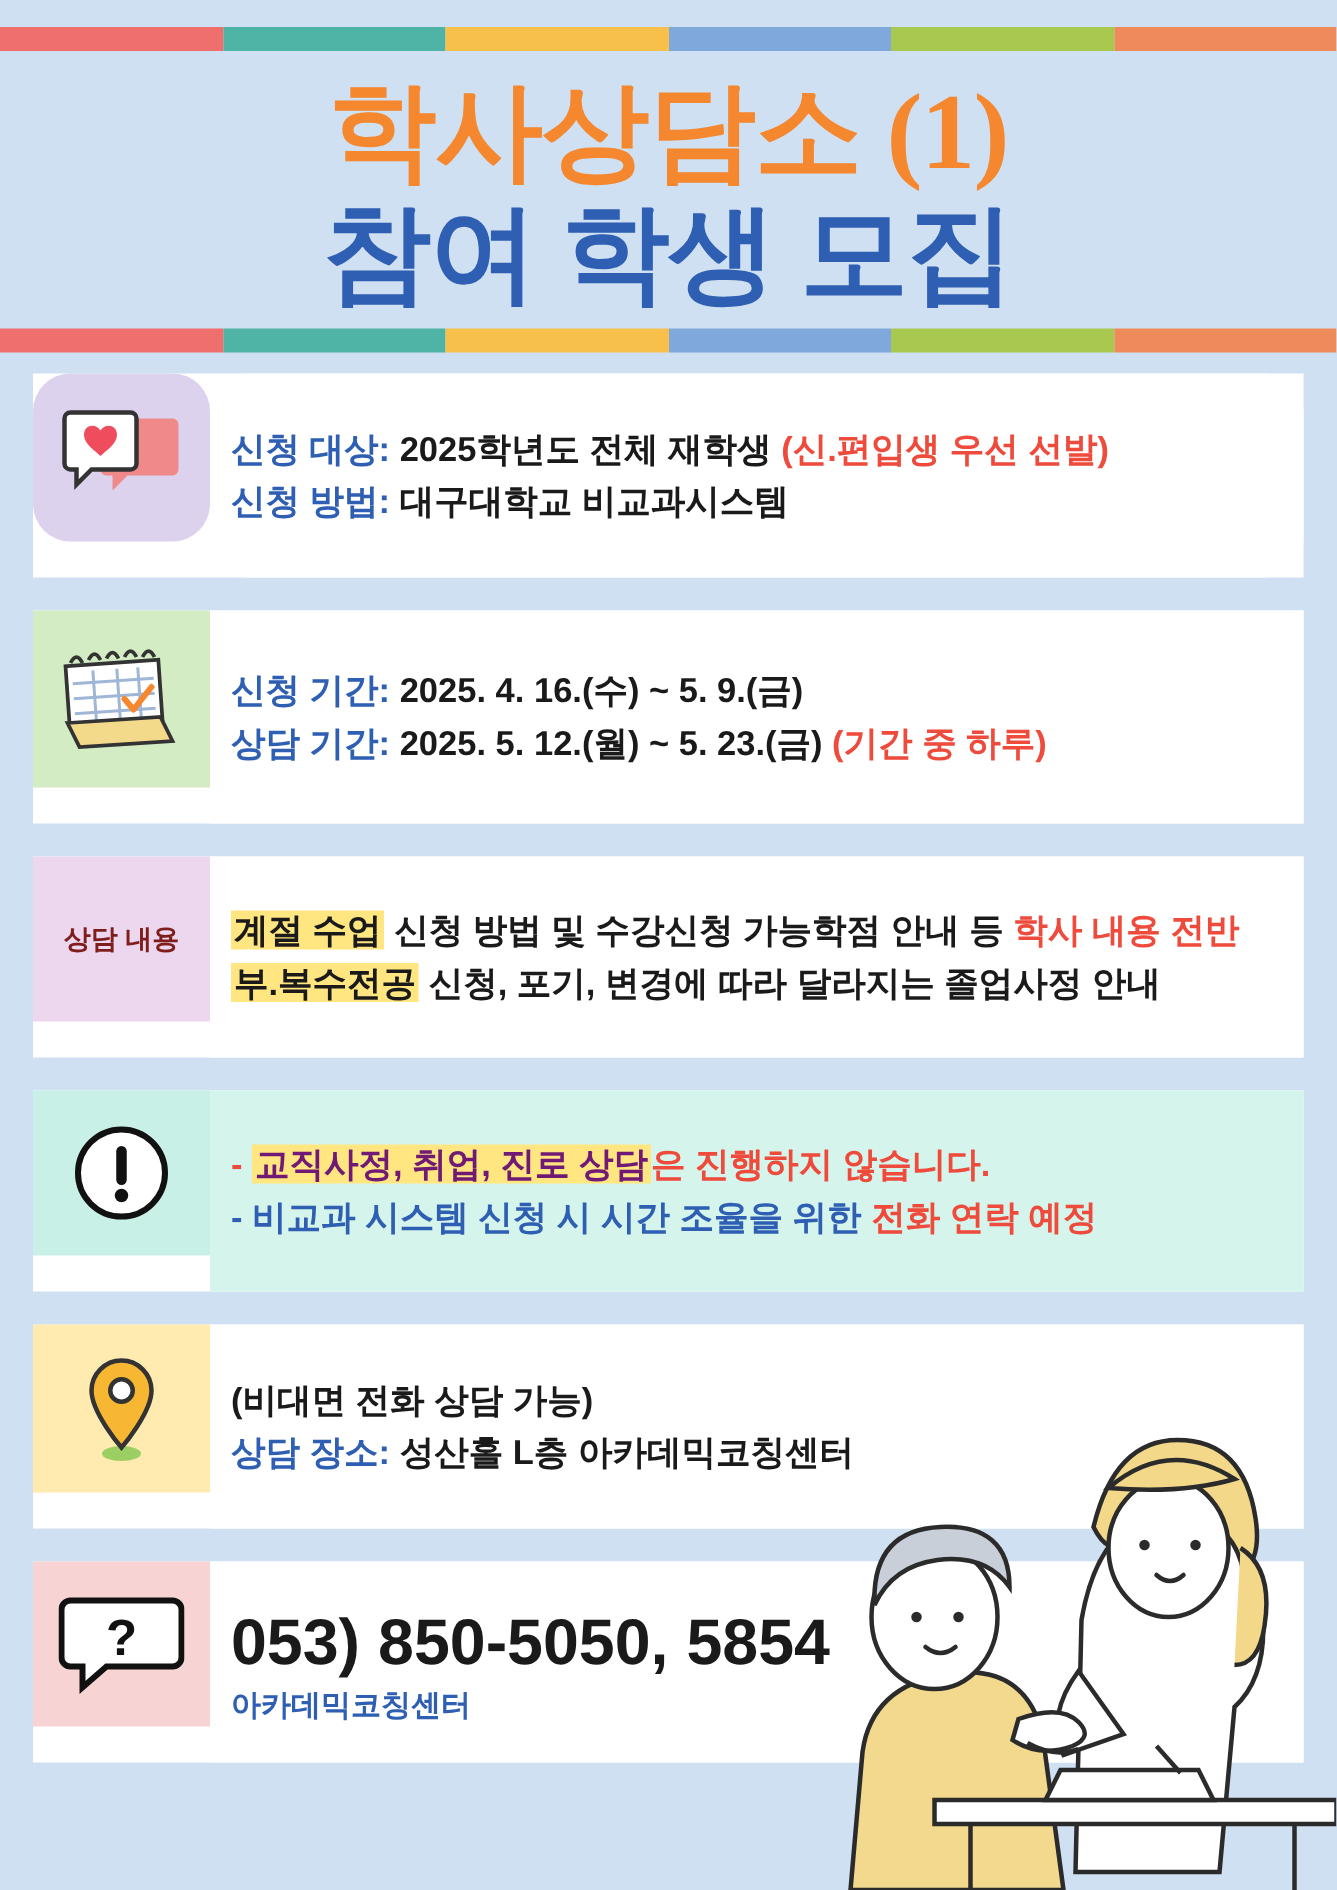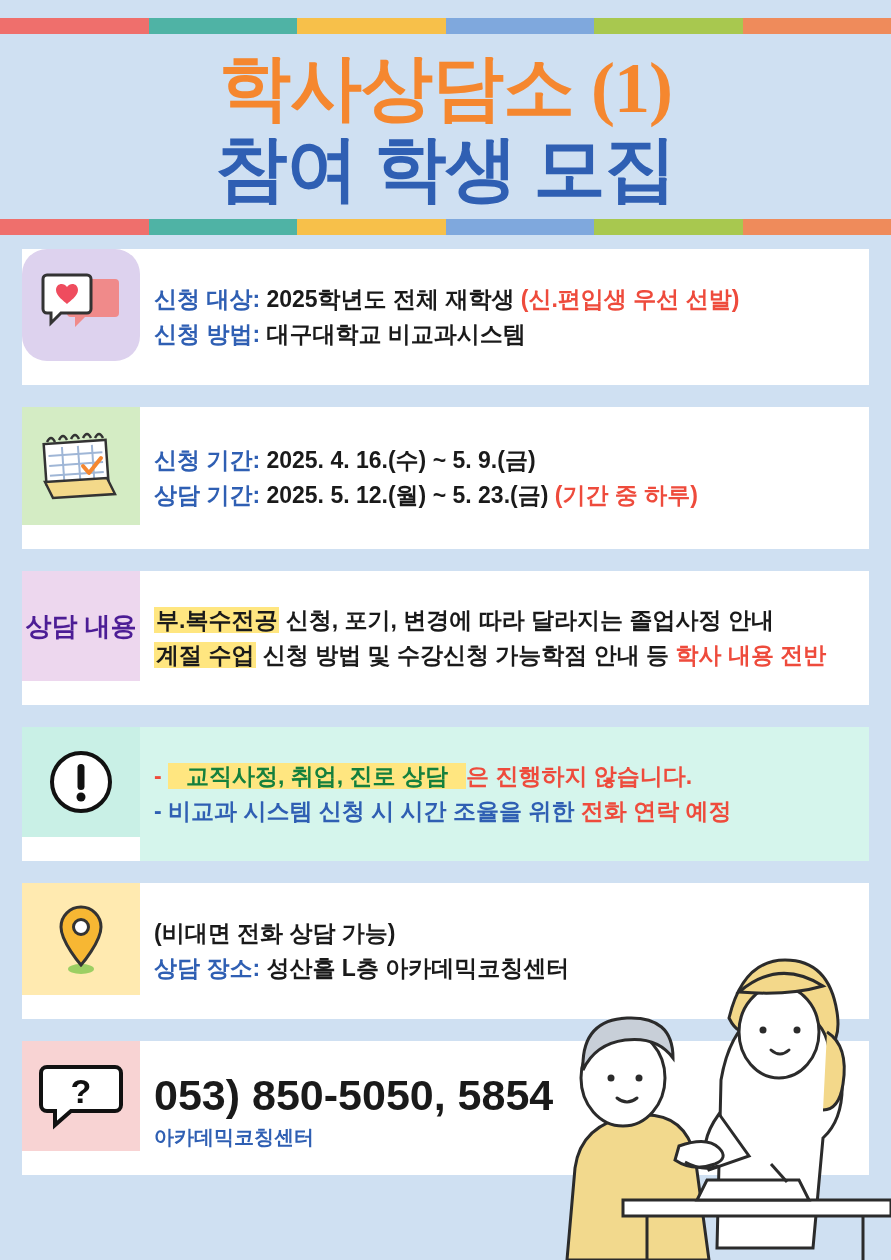--- a/index.html
+++ b/index.html
@@ -72,37 +72,37 @@
     white-space: nowrap;
   }
   .lbl-blue { color: #2f5fb3; }
   .lbl-red  { color: #ee4b3c; }
   .hl-yellow {
     background: #ffe680;
     padding: 0 2px;
   }
   .hl-yellow-red {
     background: #ffe680;
-    color: #15803d;
-    padding: 0 18px;
+    color: #701a75;
+    padding: 0 2px;
   }
 
   
   .bg-purple { background: #ddd2ee; }
   .bg-green  { background: #d4ecc4; }
   .bg-pink   { background: #edd7ee; }
   .bg-mint   { background: #c9f0e6; }
   .bg-yellow { background: #ffeab0; }
   .bg-rose   { background: #f8d3d3; }
   .body-mint { background: #d5f5ec; }
 
   .icon-text {
-    font-size: 26px;
-    font-weight: bold;
-    color: #4c1d95;
+    font-size: 18px;
+    font-weight: bold;
+    color: #7f1d1d;
     text-align: center;
     line-height: 1.25;
   }
 
   
   .row-apply  .icon-cell, .row-apply  .body-cell { height: 112px; border-radius: 25px; }
   .row-period .icon-cell, .row-period .body-cell { height: 118px; }
   .row-topic  .icon-cell, .row-topic  .body-cell { height: 110px; }
   .row-notice .icon-cell, .row-notice .body-cell { height: 110px; }
   .row-place  .icon-cell, .row-place  .body-cell { height: 112px; }
@@ -215,24 +215,24 @@
       </div>
     </div>
   </div>
 
   <div class="row row-topic">
     <div class="icon-cell bg-pink">
       <div class="icon-text">상담 내용</div>
     </div>
     <div class="body-cell">
       <div class="line">
+        <span class="hl-yellow">계절 수업</span><span> 신청 방법 및 수강신청 가능학점 안내 등 </span><span class="lbl-red">학사 내용 전반</span>
+      </div>
+      <div class="line">
         <span class="hl-yellow">부.복수전공</span><span> 신청, 포기, 변경에 따라 달라지는 졸업사정 안내</span>
-      </div>
-      <div class="line">
-        <span class="hl-yellow">계절 수업</span><span> 신청 방법 및 수강신청 가능학점 안내 등 </span><span class="lbl-red">학사 내용 전반</span>
       </div>
     </div>
   </div>
 
   <div class="row row-notice">
     <div class="icon-cell bg-mint">
       <svg width="70" height="70" viewBox="0 0 70 70" aria-hidden="true">
         <circle cx="35" cy="35" r="29" fill="#ffffff" stroke="#111" stroke-width="4"></circle>
         <rect x="31.5" y="17" width="7" height="26" rx="3.5" fill="#111"></rect>
         <circle cx="35" cy="50" r="4.5" fill="#111"></circle>

